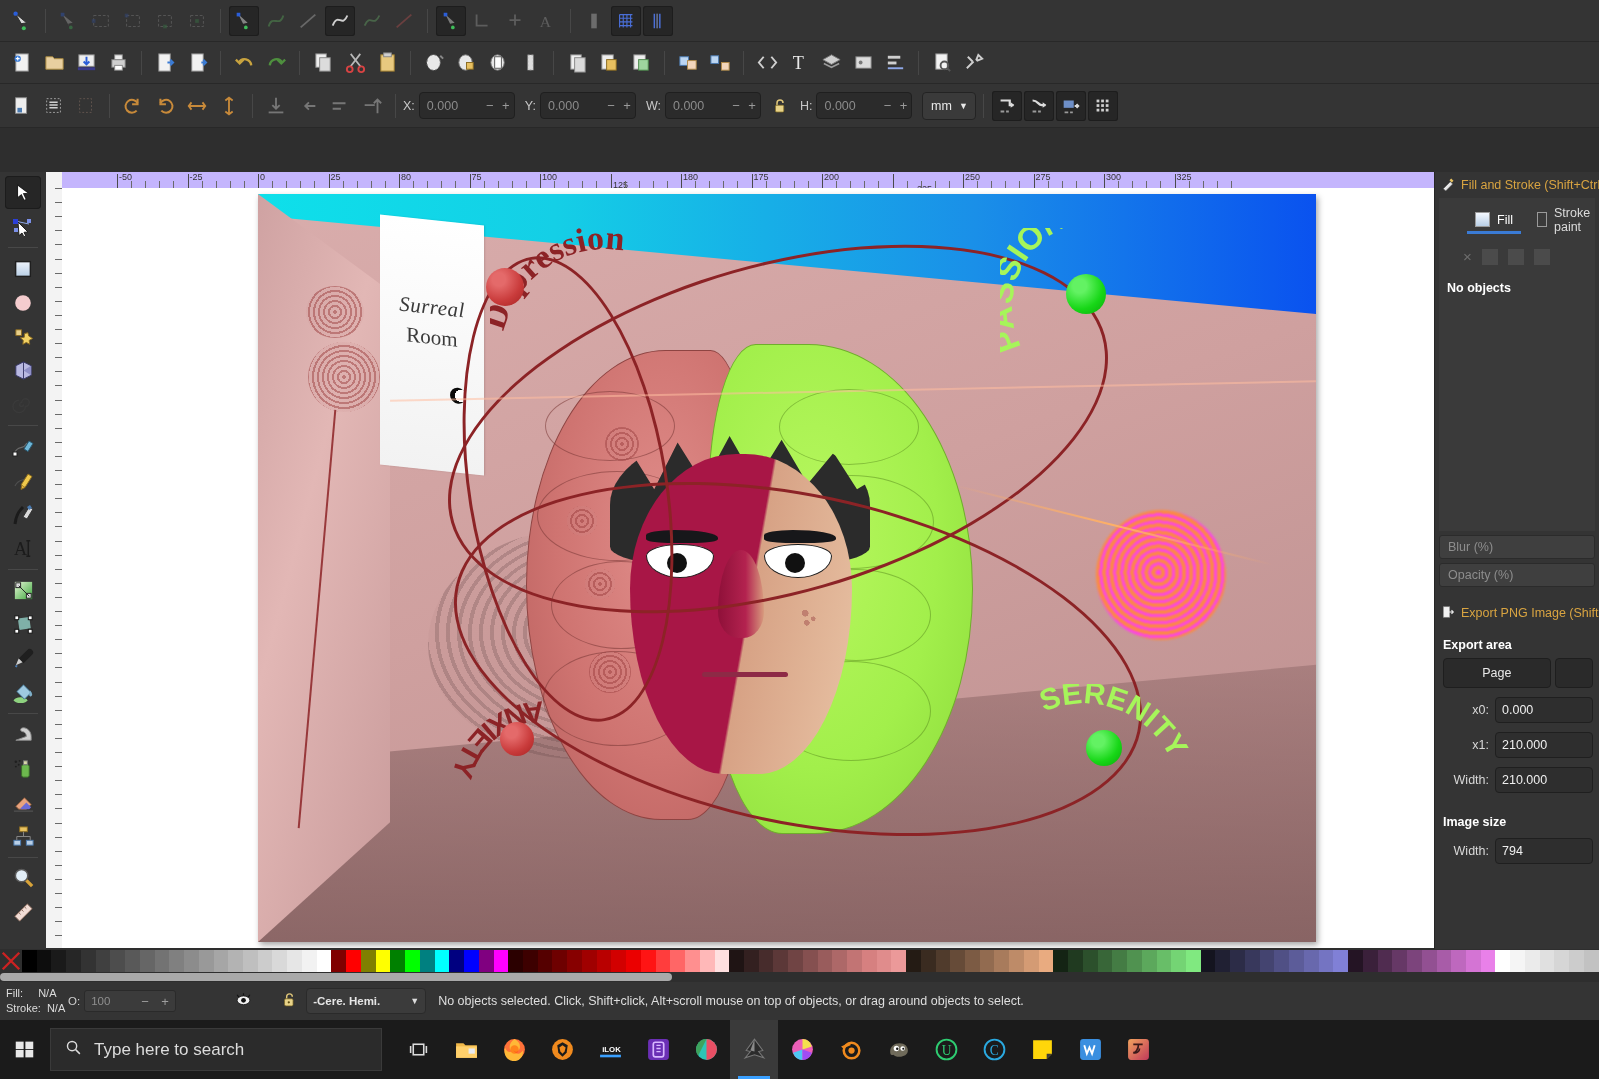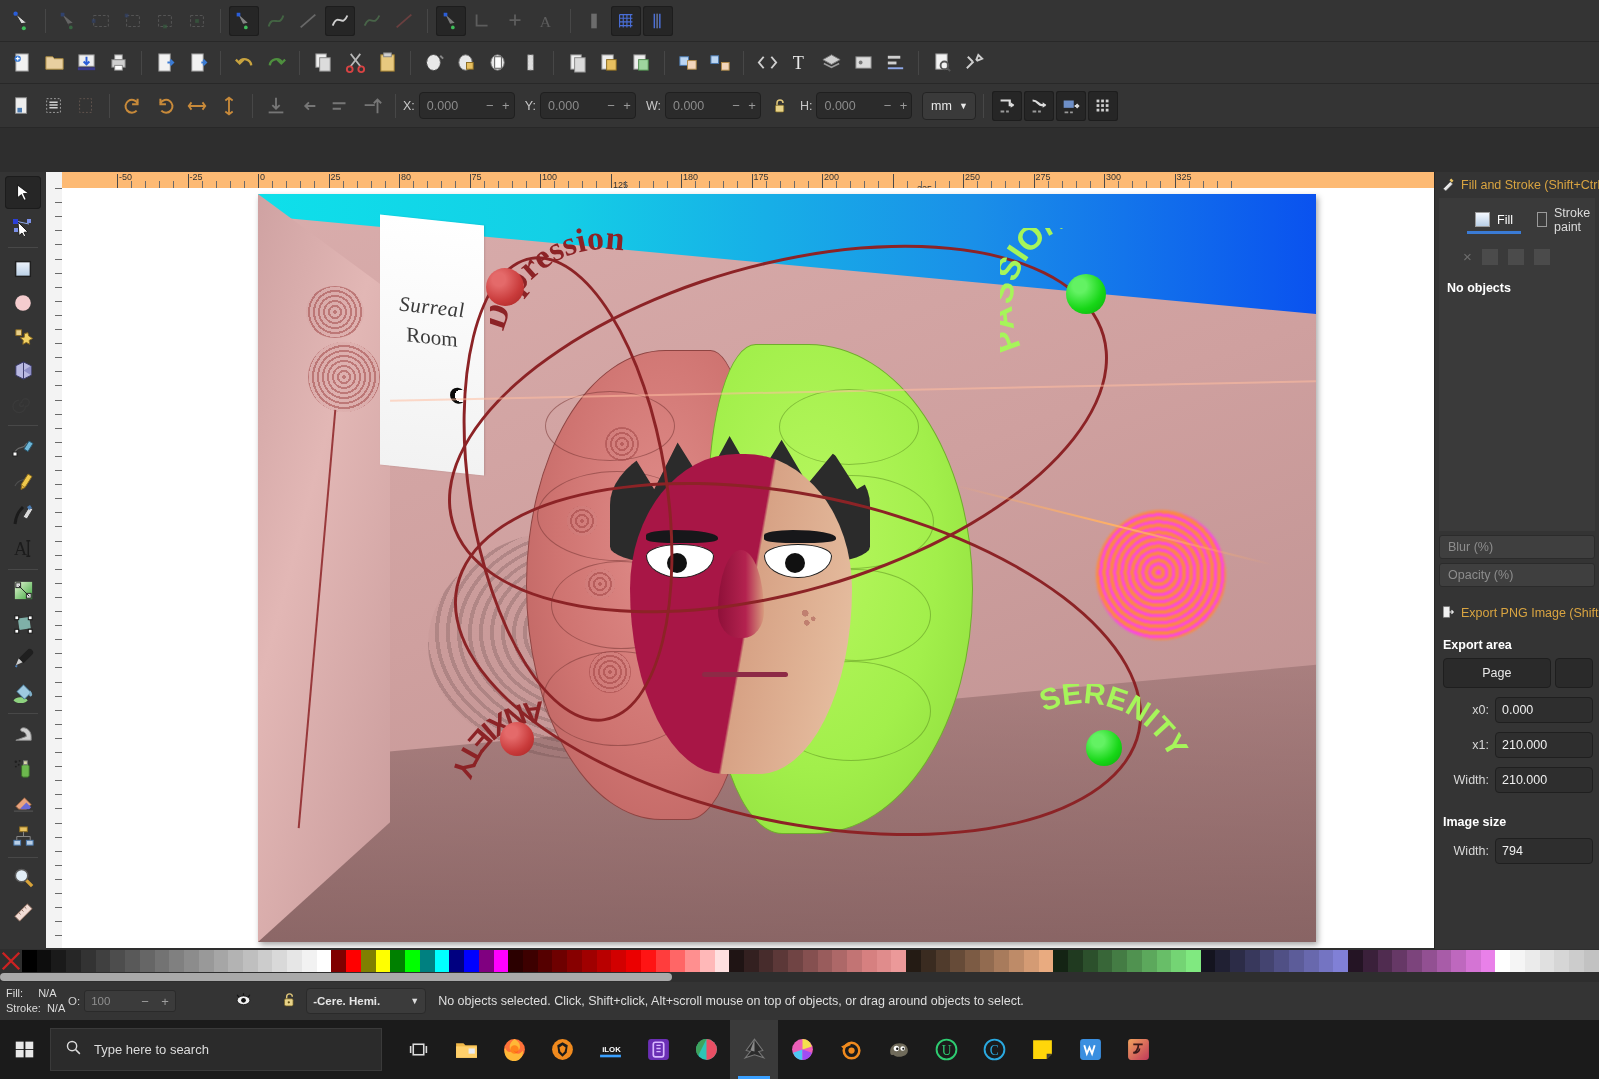--- a/index.html
+++ b/index.html
@@ -58,21 +58,21 @@
   }
   .unitbox {
     height: 28px; min-width: 54px; background: #3a3a3a; border: 1px solid #232323;
     border-radius: 4px; display:flex; align-items:center; justify-content:center; gap:7px;
     color:#e8e8e8; font-size: 12.5px;
   }
 
   
   .hruler {
     position: absolute; left: 46px; top: 172px; width: 1388px; height: 16px;
-    background: #fdba74; overflow: hidden;
+    background: #c4b5fd; overflow: hidden;
   }
   .hruler .tick { position: absolute; top: 9px; width: 1px; height: 7px; background: #6a6a6a; }
   .hruler .tickmaj { position: absolute; top: 2px; width: 1px; height: 14px; background: #4a4a4a; }
   .hruler .lbl { position: absolute; top: 0px; font-size: 9px; color: #333; }
   .vruler {
     position: absolute; left: 46px; top: 188px; width: 16px; height: 760px;
     background: #f3f3f3; overflow: hidden;
   }
   .vruler .tick { position: absolute; left: 9px; height: 1px; width: 7px; background: #6a6a6a; }
 
@@ -245,21 +245,21 @@
     display:flex; align-items:center; justify-content:space-between; padding:0 6px; margin-left:8px;}
   .layerbox span { color:#e6e6e6; font-size:11.5px; font-weight:bold;}
   .statusmsg { color:#dfdfdf; font-size:12.5px; margin-left:12px; white-space:nowrap;}
 
   
   .taskbar { position:absolute; left:0; right:0; bottom:0; height:59px; background:#1b1b1b;
     display:flex; align-items:center; }
   .startbtn { width:48px; height:59px; display:flex; align-items:center; justify-content:center; }
   .searchbox { width:332px; height:43px; background:#2b2b2b; border:1px solid #3a3a3a;
     display:flex; align-items:center; gap:12px; padding-left:14px; margin-left:2px;}
-  .searchbox .ph { color:#dcdcdc; font-size:13px;}
+  .searchbox .ph { color:#dcdcdc; font-size:17px;}
   .tb-icons { display:flex; align-items:center; gap:0px; margin-left:12px; }
   .tbi { width:48px; height:59px; display:flex; align-items:center; justify-content:center; position:relative;}
   .tbi.active { background:#3a3a3a; }
   .tbi.active::after { content:""; position:absolute; bottom:0; left:8px; right:8px; height:3px; background:#3aa0ff;}
 </style>
 </head>
 <body>
 
 <div class="app">
 

